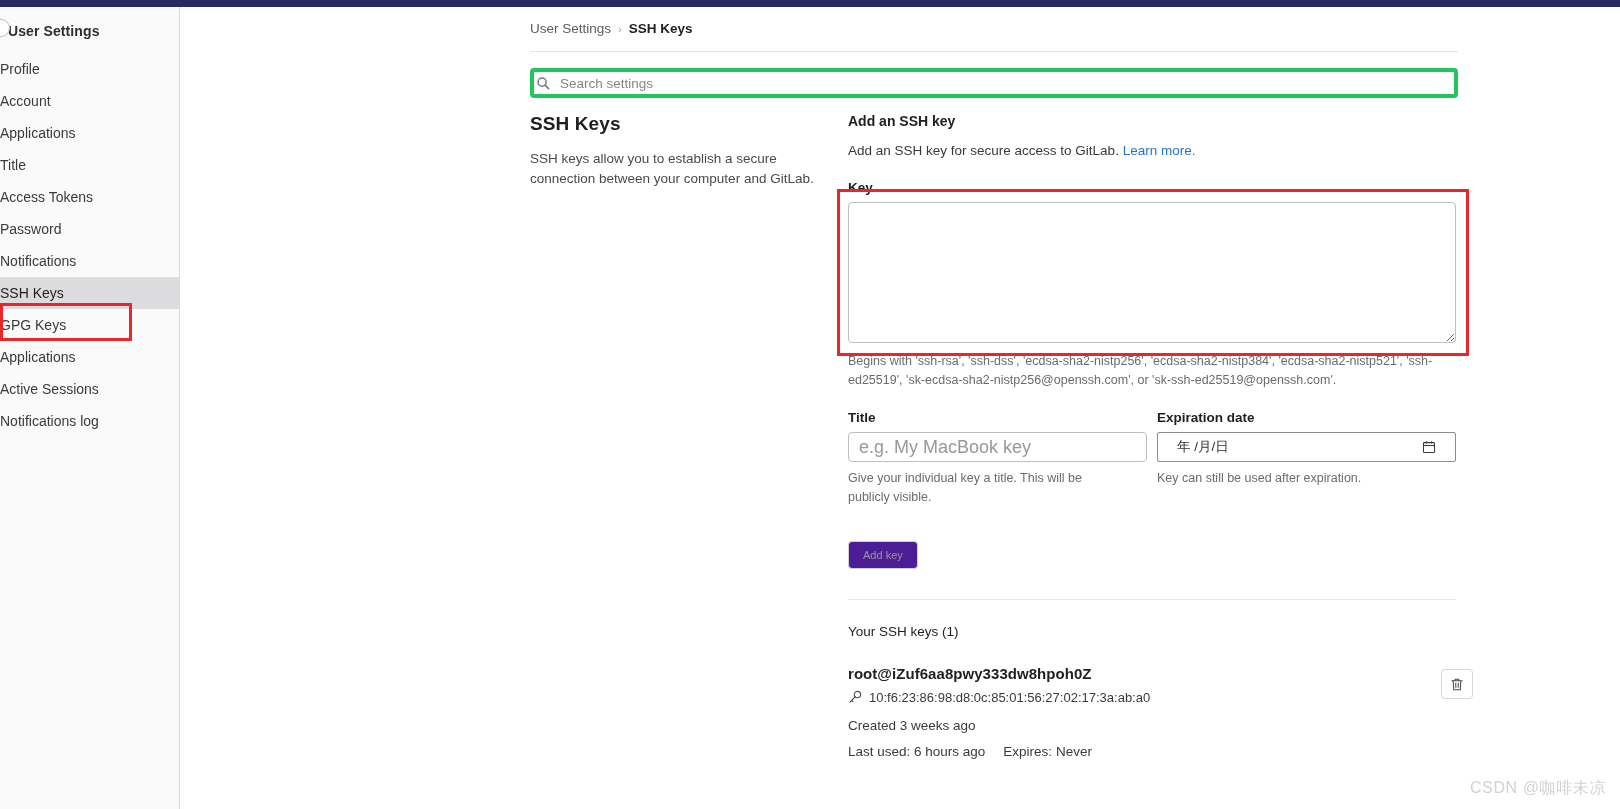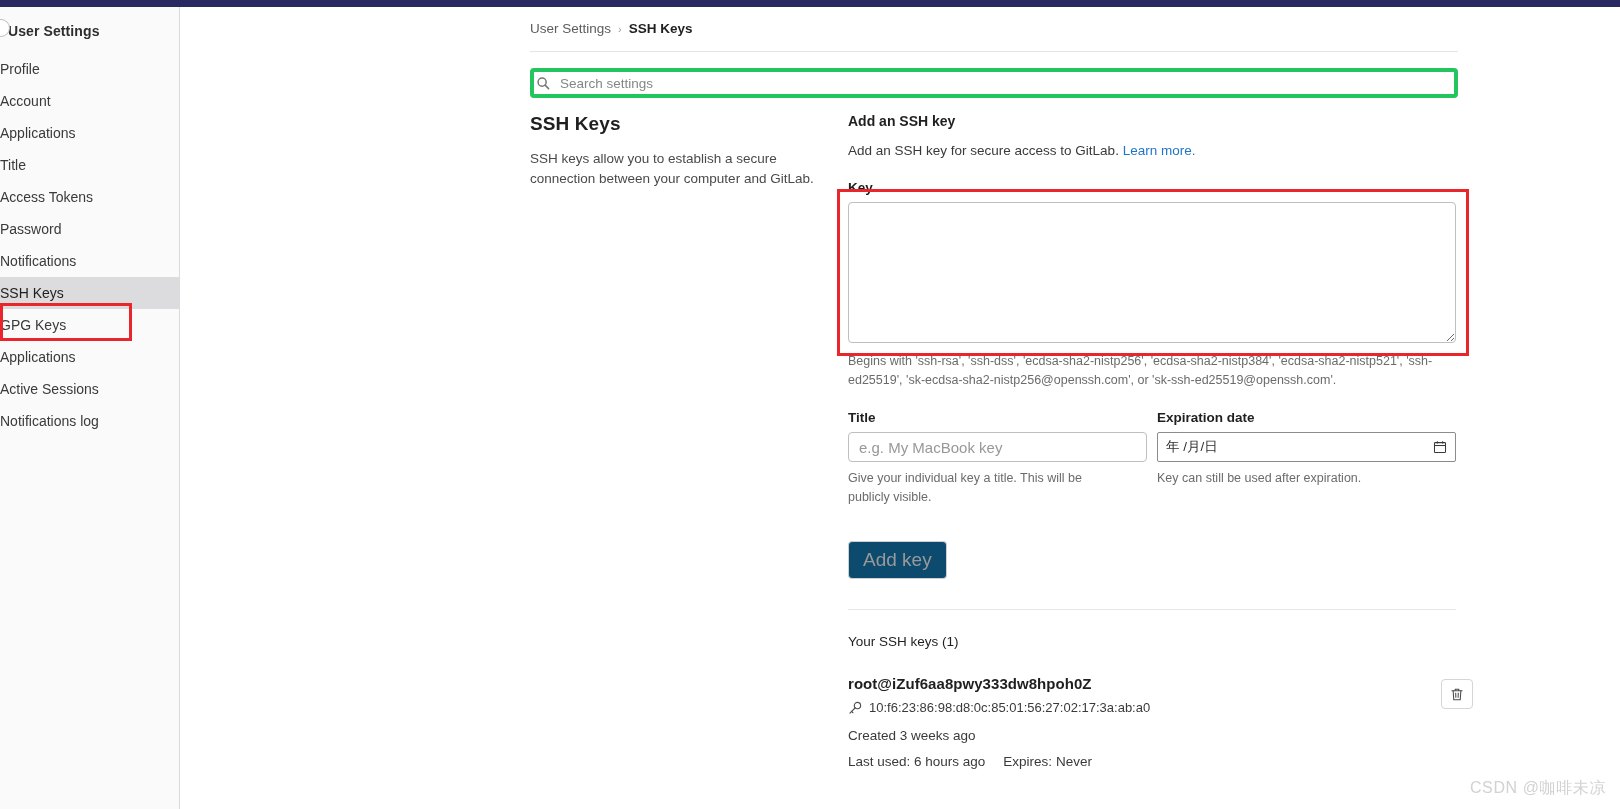--- a/index.html
+++ b/index.html
@@ -163,49 +163,49 @@
   }
 
   .row2 {
     display: flex; margin-top: 20px; gap: 10px;
   }
   .fld { width: 299px; }
   .txt-input {
     width: 299px; height: 30px;
     border: 1px solid #bfbfbf; border-radius: 4px;
     padding: 0 10px;
-    font-size: 15px; color: #303030;
+    font-size: 18px; color: #303030;
     outline: none;
     font-family: "Liberation Sans", sans-serif;
     background: #fff;
   }
   .txt-input::placeholder { color: #989898; }
   .date-input {
     width: 299px; height: 30px;
     border: 1px solid #8c8c8c; border-radius: 2px;
-    padding: 0 8px;
+    padding: 0 19px;
     font-size: 13.5px; color: #303030;
     display: flex; align-items: center; justify-content: space-between;
     background: #fff;
   }
   .date-placeholder { color: #303030; font-size: 13.5px; }
   .cal-icon { width: 14px; height: 14px; color: #3a3a3a; flex: none; }
   .fld-help {
     font-size: 12.5px; color: #6b6b6b;
     margin-top: 7px; line-height: 1.5;
     max-width: 258px;
   }
 
   .addkey-btn {
     margin-top: 22px;
-    background: #0c4a6e;
+    background: #4c1d95;
     border: 1px solid #d0d0d0;
     border-radius: 4px;
     color: #999999;
-    font-size: 19px;
+    font-size: 11px;
     padding: 7px 14px;
     cursor: default;
     font-family: "Liberation Sans", sans-serif;
   }
 
   .divider-mid {
     width: 608px; height: 1px; background: #e8e8e8;
     margin-top: 30px;
   }
 
@@ -214,21 +214,21 @@
   }
 
   .key-row {
     position: relative; margin-top: 26px; width: 608px;
   }
   .key-name {
     font-size: 15px; font-weight: bold; color: #1f1f1f;
     letter-spacing: 0.05px;
   }
   .fingerprint-line {
-    display: flex; align-items: flex-end; gap: 7px;
+    display: flex; align-items: flex-start; gap: 7px;
     margin-top: 8px;
   }
   .key-icon { width: 14px; height: 14px; color: #505050; flex: none; }
   .fingerprint {
     font-size: 13px; color: #3a3a3a;
     font-family: "Liberation Sans", sans-serif;
   }
   .meta {
     font-size: 13.5px; color: #3a3a3a; margin-top: 13px;
   }

